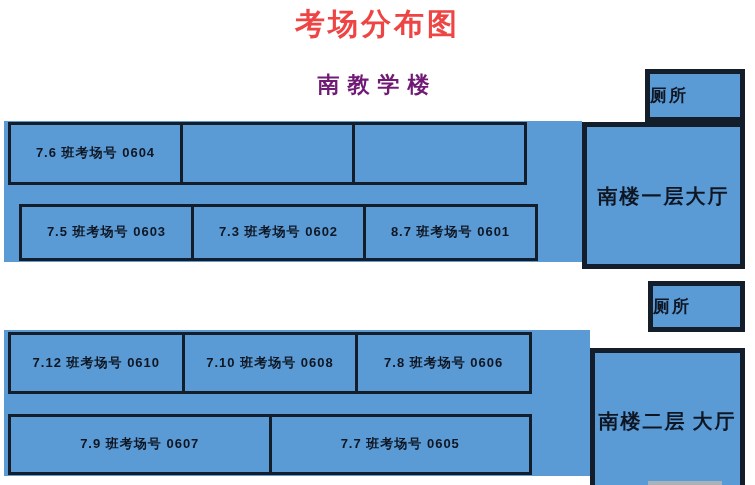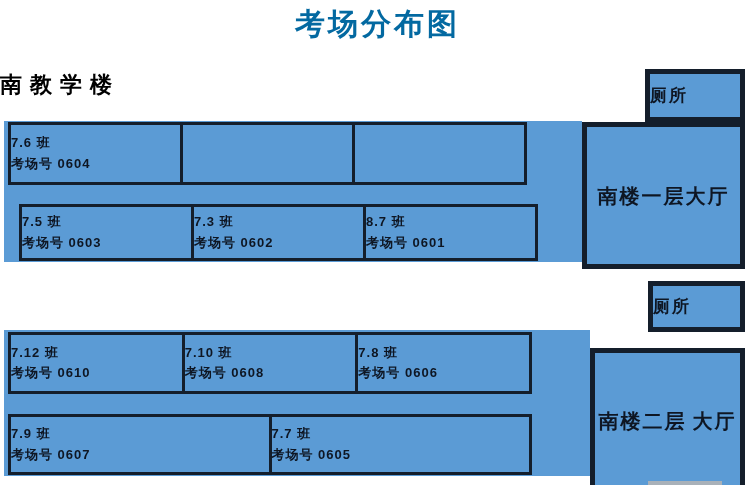--- a/index.html
+++ b/index.html
@@ -7,41 +7,41 @@
     --bd:#141e2b;
     --tx:#0e1623;
   }
   html,body{margin:0;padding:0;background:#ffffff;}
   .stage{
     position:relative;width:755px;height:485px;background:#ffffff;overflow:hidden;
     font-family:"Liberation Sans","DejaVu Sans",sans-serif;
   }
   .title{
     position:absolute;top:4px;left:0;width:100%;text-align:center;
-    font-size:30px;font-weight:bold;color:#0369a1;letter-spacing:3px;
+    font-size:30px;font-weight:bold;color:#ef4444;letter-spacing:3px;
   }
   .subtitle{
-    position:absolute;top:70px;left:0;width:100%;text-align:left;
-    font-size:22px;font-weight:bold;color:#000000;letter-spacing:8px;
+    position:absolute;top:70px;left:0;width:100%;text-align:center;
+    font-size:22px;font-weight:bold;color:#701a75;letter-spacing:8px;
   }
   .floor-bg{position:absolute;background:var(--blue);}
   #f1bg{left:4px;top:121px;width:578px;height:141px;}
   #f2bg{left:4px;top:330px;width:586px;height:146px;}
 
   .row-box{
     position:absolute;display:flex;border:3px solid var(--bd);
     background:var(--blue);box-sizing:border-box;
   }
   #f1r1{left:8px;top:122px;width:519px;height:63px;}
   #f1r2{left:8px;top:204px;width:519px;height:57px;margin-left:11px;}
   #f2r1{left:8px;top:332px;width:524px;height:62px;}
   #f2r2{left:8px;top:414px;width:524px;height:61px;}
 
   .cell{
-    flex:1;display:flex;flex-direction:column;justify-content:center;align-items:flex-start;
+    flex:1;display:flex;flex-direction:row;justify-content:center;align-items:center;
     text-align:center;color:var(--tx);font-weight:bold;font-size:13px;
     line-height:1.55;letter-spacing:1px;
   }
   .cell + .cell{border-left:3px solid var(--bd);}
 
   .hall{
     position:absolute;border:5px solid var(--bd);background:var(--blue);box-sizing:border-box;
     display:flex;justify-content:center;align-items:center;
     color:var(--tx);font-weight:bold;font-size:20px;line-height:1.5;letter-spacing:2px;
   }

